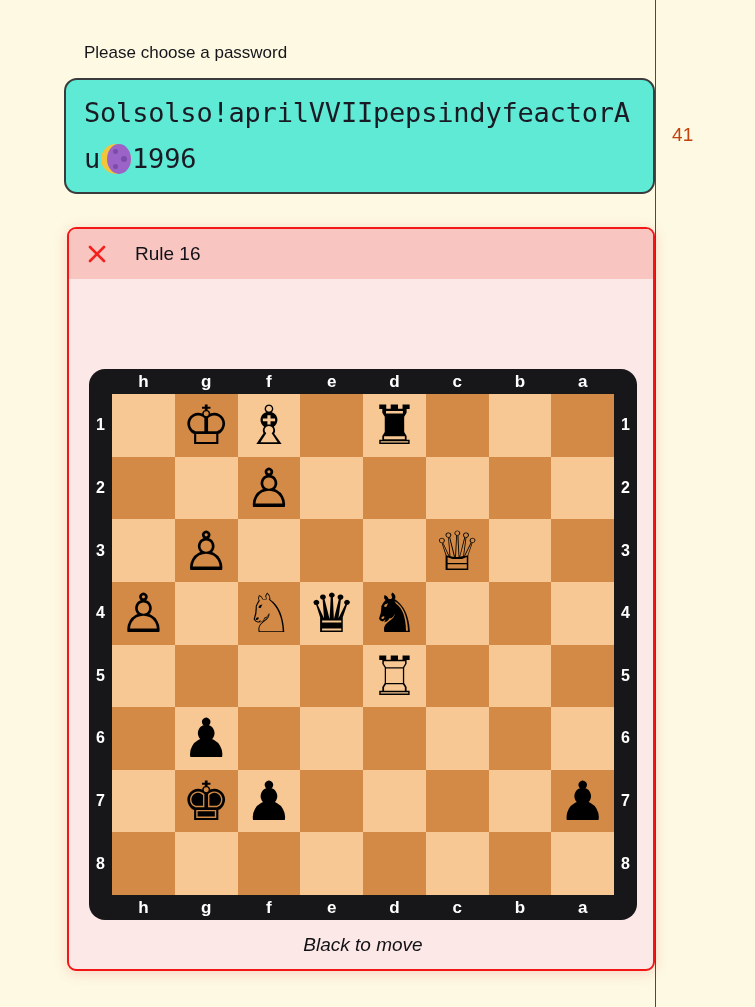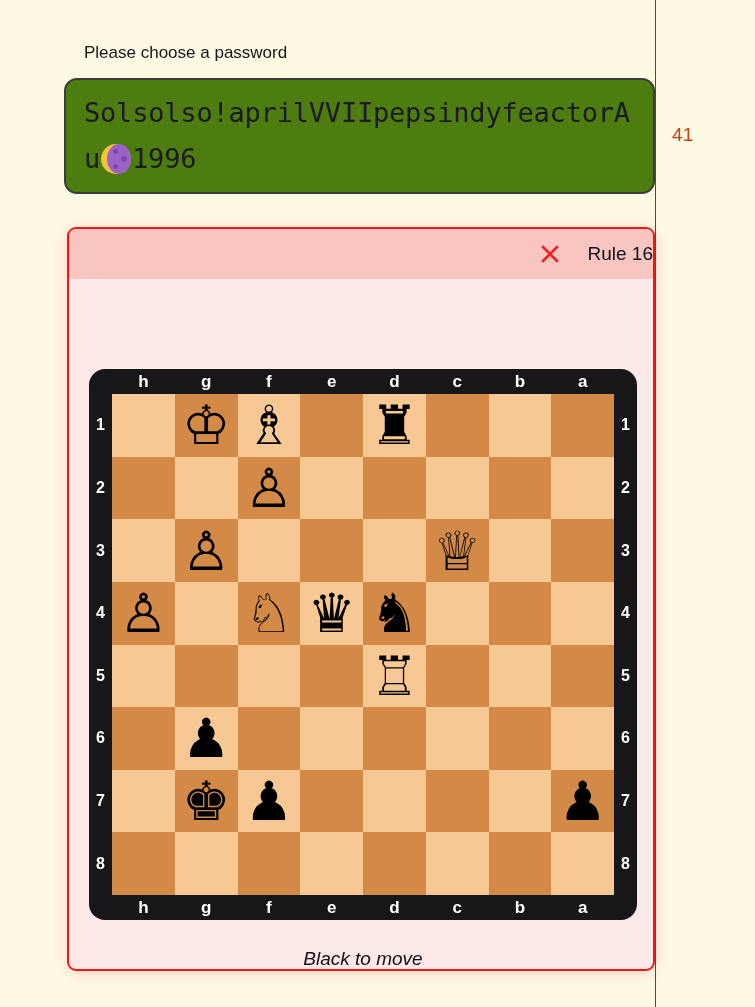--- a/index.html
+++ b/index.html
@@ -38,21 +38,21 @@
     font-size: 17px;
     color: #16161a;
     margin-left: 20px;
   }
 
   
   .pwbox {
     position: absolute;
     left: 64px; top: 78px;
     width: 591px; height: 116px;
-    background: #4d7c0f;
+    background: #5eead4;
     border: 2px solid #3b3b3b;
     border-radius: 13px;
     padding: 10px 18px 0 18px;
     overflow: hidden;
   }
   .pwtext {
     font-family: "DejaVu Sans Mono", "Liberation Mono", monospace;
     font-size: 27px;
     line-height: 46px;
     color: #1a1a24;
@@ -95,23 +95,22 @@
     border-radius: 9px;
     background: #FDE8E8;
     box-shadow: 0 2px 14px rgba(242,60,60,.20);
     overflow: hidden;
   }
   .rulehdr {
     height: 50px;
     background: #F9C5C0;
     display: flex;
     align-items: center;
-    padding-left: 0;
+    padding-left: 18px;
     gap: 28px;
-    justify-content: flex-end;
   }
   .xicon { width: 20px; height: 20px; flex: 0 0 auto; display:block; }
   .rulelabel {
     font-size: 19px;
     color: #111118;
   }
   .rulebody {
     padding: 16px 20px 0 20px;
   }
   .ruletext {
@@ -188,21 +187,21 @@
   }
   .sq.light { background: #F8C894; }
   .sq.dark  { background: #D28A46; }
   .piece {
     font-size: 54px;
     line-height: 1;
     user-select: none;
   }
 
   .tomove {
-    margin-top: 28px;
+    margin-top: 14px;
     width: 548px;
     text-align: center;
     font-size: 19px;
     font-style: italic;
     color: #121216;
   }
 </style>
 </head>
 <body>
 

